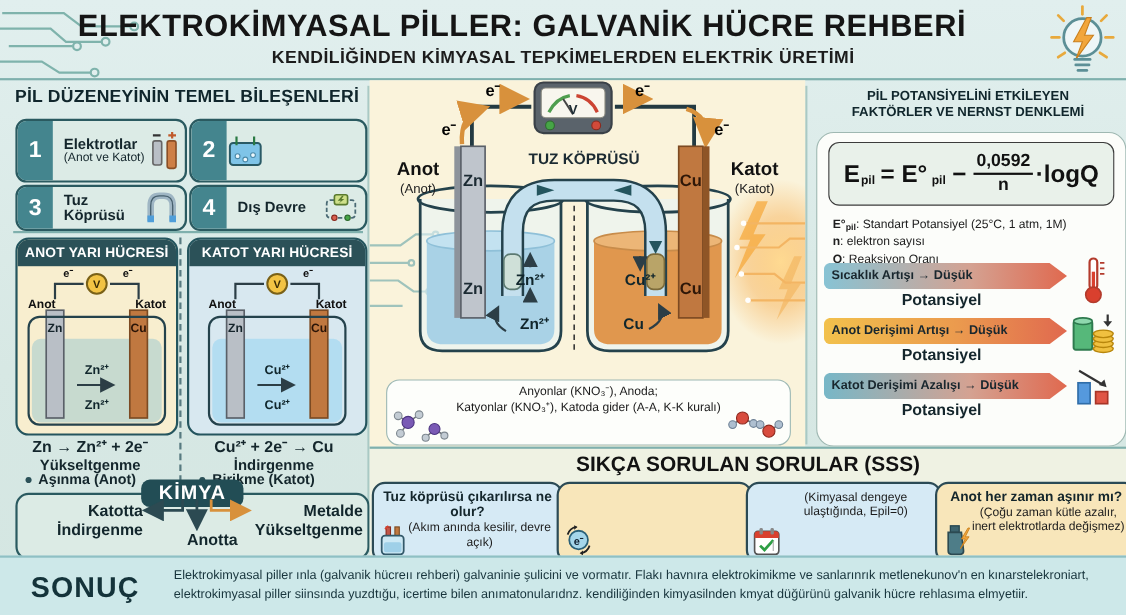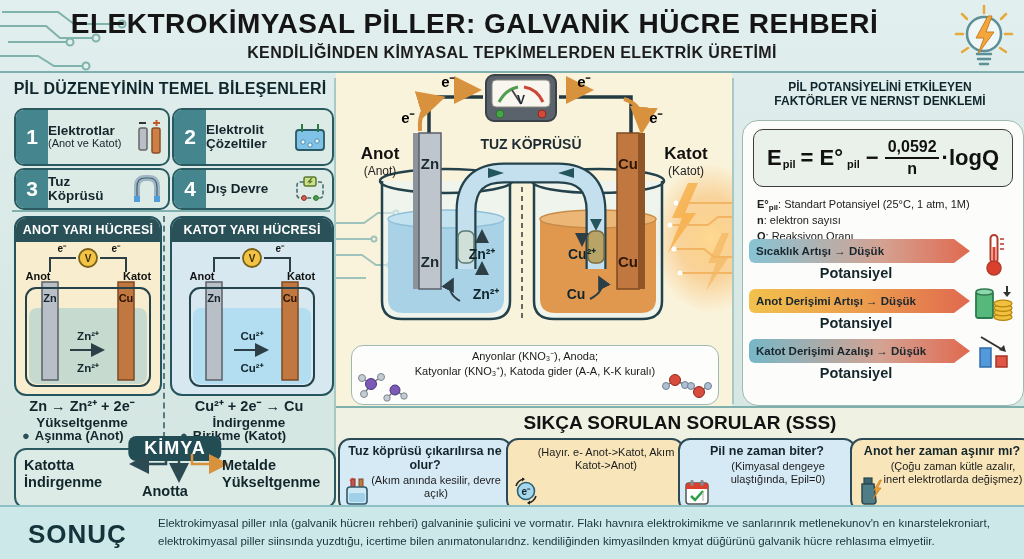--- a/index.html
+++ b/index.html
@@ -12,35 +12,35 @@
   .title{font-size:28px;font-weight:800;letter-spacing:.5px;color:#151515;}
   .subtitle{font-size:16px;font-weight:700;color:#1c1c1c;letter-spacing:.4px;}
   .hrule{background:#7fb0ad;height:2px;}
   .vrule{background:#a9c9c4;width:2px;}
   
   .sec-head{font-size:16px;font-weight:800;color:#10262c;letter-spacing:.2px;}
   .pill{position:absolute;display:flex;align-items:center;border:2px solid #2a5a60;
         border-radius:10px;background:#dcebe6;overflow:hidden;}
   .pill-num{width:32px;align-self:stretch;background:#44858e;color:#fff;font-size:21px;
             font-weight:800;display:flex;align-items:center;justify-content:center;}
-  .pill-body{flex:1;padding:2px 2px 2px 0;line-height:1.05;}
+  .pill-body{flex:1;padding:2px 2px 2px 10px;line-height:1.05;}
   .pill-label{font-size:13.5px;font-weight:800;}
   .pill-sub{font-size:11px;font-weight:500;}
   .pill-ic{margin-right:5px;flex:0 0 auto;}
   .cell-card{position:absolute;border:2px solid #24555e;border-radius:12px;overflow:hidden;}
   .cell-head{height:24px;background:#2b5158;color:#fff;font-size:12.5px;font-weight:800;
              display:flex;align-items:center;justify-content:center;letter-spacing:.2px;}
   .rx{font-size:14.5px;font-weight:800;}
   .rx-type{font-size:13.5px;font-weight:800;}
   .bullet{font-size:13px;font-weight:600;}
   .dot{color:#2b5158;margin-right:5px;}
   .kimya-box{position:absolute;border:2px solid #2a5a60;border-radius:12px;background:#dcebe5;}
   .kimya-tag{position:absolute;left:50%;transform:translateX(-50%);top:-14px;background:#224d55;
              color:#fff;font-size:18px;font-weight:800;padding:2px 16px;border-radius:8px;letter-spacing:1px;}
-  .kimya-txt{position:absolute;font-size:14.5px;font-weight:800;line-height:1.15;text-align:left;color:#12262c;}
+  .kimya-txt{position:absolute;font-size:14.5px;font-weight:800;line-height:1.15;text-align:right;color:#12262c;}
   
   .center-col{background:#faf3db;}
   .note-box{position:absolute;border:1.5px solid #9db8b4;border-radius:12px;background:#fdfefb;overflow:hidden;}
   .note-head{height:22px;background:#2b5158;color:#fff;font-size:13.5px;font-weight:800;
              display:flex;align-items:center;justify-content:center;}
   .note-line{font-size:11px;line-height:1.35;color:#1b1b1b;text-align:center;}
   
   .nernst-head{font-size:12px;font-weight:800;line-height:1.2;color:#10262c;}
   .panel{position:absolute;background:#fcfdfa;border:1.5px solid #9fb8b2;border-radius:16px;}
   .eqbox{position:absolute;background:#e9f1ea;border:1.5px solid #3c3c3c;border-radius:10px;
@@ -130,23 +130,20 @@
       <line x1="4" y1="4" x2="11" y2="4" stroke="#333" stroke-width="2"></line>
       <line x1="18" y1="4" x2="25" y2="4" stroke="#c05a2a" stroke-width="2"></line>
       <line x1="21.5" y1="1" x2="21.5" y2="7" stroke="#c05a2a" stroke-width="2"></line>
       <rect x="4" y="9" width="8" height="22" rx="2" fill="#b9bfc6" stroke="#666" stroke-width="1.5"></rect>
       <rect x="17" y="9" width="8" height="25" rx="2" fill="#cd7f46" stroke="#8a4f26" stroke-width="1.5"></rect>
     </svg>
   </div>
 
   <div class="pill" style="left:172px;top:108px;width:158px;height:54px">
     <div class="pill-num">2</div>
-    <div class="pill-body">
-      <div class="pill-label">Elektrolit Çözeltiler</div>
-    </div>
     <svg class="pill-ic" width="34" height="34" viewBox="0 0 34 34">
       <rect x="3" y="10" width="28" height="20" rx="3" fill="#7fc4e8" stroke="#2a5a66" stroke-width="1.8"></rect>
       <line x1="9" y1="4" x2="9" y2="12" stroke="#2a7a44" stroke-width="2"></line>
       <line x1="25" y1="4" x2="25" y2="12" stroke="#2a7a44" stroke-width="2"></line>
       <circle cx="10" cy="22" r="2.2" fill="#eef8fc" stroke="#4a89a8"></circle>
       <circle cx="17" cy="25" r="2.2" fill="#eef8fc" stroke="#4a89a8"></circle>
       <circle cx="24" cy="21" r="2.2" fill="#eef8fc" stroke="#4a89a8"></circle>
     </svg>
   </div>
 
@@ -504,33 +501,31 @@
       <svg class="faq-ic" width="26" height="30" viewBox="0 0 26 30">
         <rect x="7" y="3" width="4" height="16" fill="#c0574a" stroke="#8a2a1f" stroke-width="1"></rect>
         <rect x="15" y="3" width="4" height="16" fill="#c07840" stroke="#7c4a22" stroke-width="1"></rect>
         <path d="M6,5 L9,2" stroke="#d9402e" stroke-width="1.5"></path>
         <rect x="3" y="11" width="20" height="17" rx="3" fill="#cde9f5" stroke="#33596a" stroke-width="1.6"></rect>
         <rect x="5" y="17" width="16" height="9" rx="2" fill="#9fd0e8"></rect>
       </svg>
     </div>
 
     <div class="faq-card faq-yellow" style="left:170px;top:32px;width:164px;height:62px">
-      <div class="faq-a">(Hayır. e- Anot-&gt;Katot, Akım Katot-&gt;Anot)</div>
       <svg class="faq-ic" width="28" height="30" viewBox="0 0 28 30">
         <circle cx="14" cy="15" r="8.5" fill="#a5d6ea" stroke="#2a6078" stroke-width="1.6"></circle>
         <text x="14" y="19" text-anchor="middle" font-size="10" font-weight="bold" fill="#123">e⁻</text>
         <path d="M4,10 Q6,4 12,3" stroke="#222" stroke-width="1.6" fill="none"></path>
         <path d="M10,1.5 L13,3 L10,5.5 Z" fill="#222"></path>
         <path d="M24,20 Q22,26 16,27" stroke="#222" stroke-width="1.6" fill="none"></path>
         <path d="M18,24.5 L15,27 L18,28.8 Z" fill="#222"></path>
       </svg>
     </div>
 
     <div class="faq-card faq-blue" style="left:342px;top:32px;width:164px;height:62px">
-      <div class="faq-q">Pil ne zaman biter?</div>
       <div class="faq-a">(Kimyasal dengeye ulaştığında, Epil=0)</div>
       <svg class="faq-ic" width="26" height="28" viewBox="0 0 26 28">
         <rect x="2" y="5" width="22" height="21" rx="3" fill="#fff" stroke="#555" stroke-width="1.5"></rect>
         <path d="M2,11 H24 V8 Q24,5 21,5 H5 Q2,5 2,8 Z" fill="#d9402e"></path>
         <rect x="6.5" y="2" width="3" height="6" rx="1.2" fill="#888"></rect>
         <rect x="16.5" y="2" width="3" height="6" rx="1.2" fill="#888"></rect>
         <path d="M7,18 L11,22 L19,13" stroke="#2e9e44" stroke-width="2.5" fill="none"></path>
         <line x1="19" y1="14" x2="19" y2="23" stroke="#bbb" stroke-width="1.2"></line>
       </svg>
     </div>

